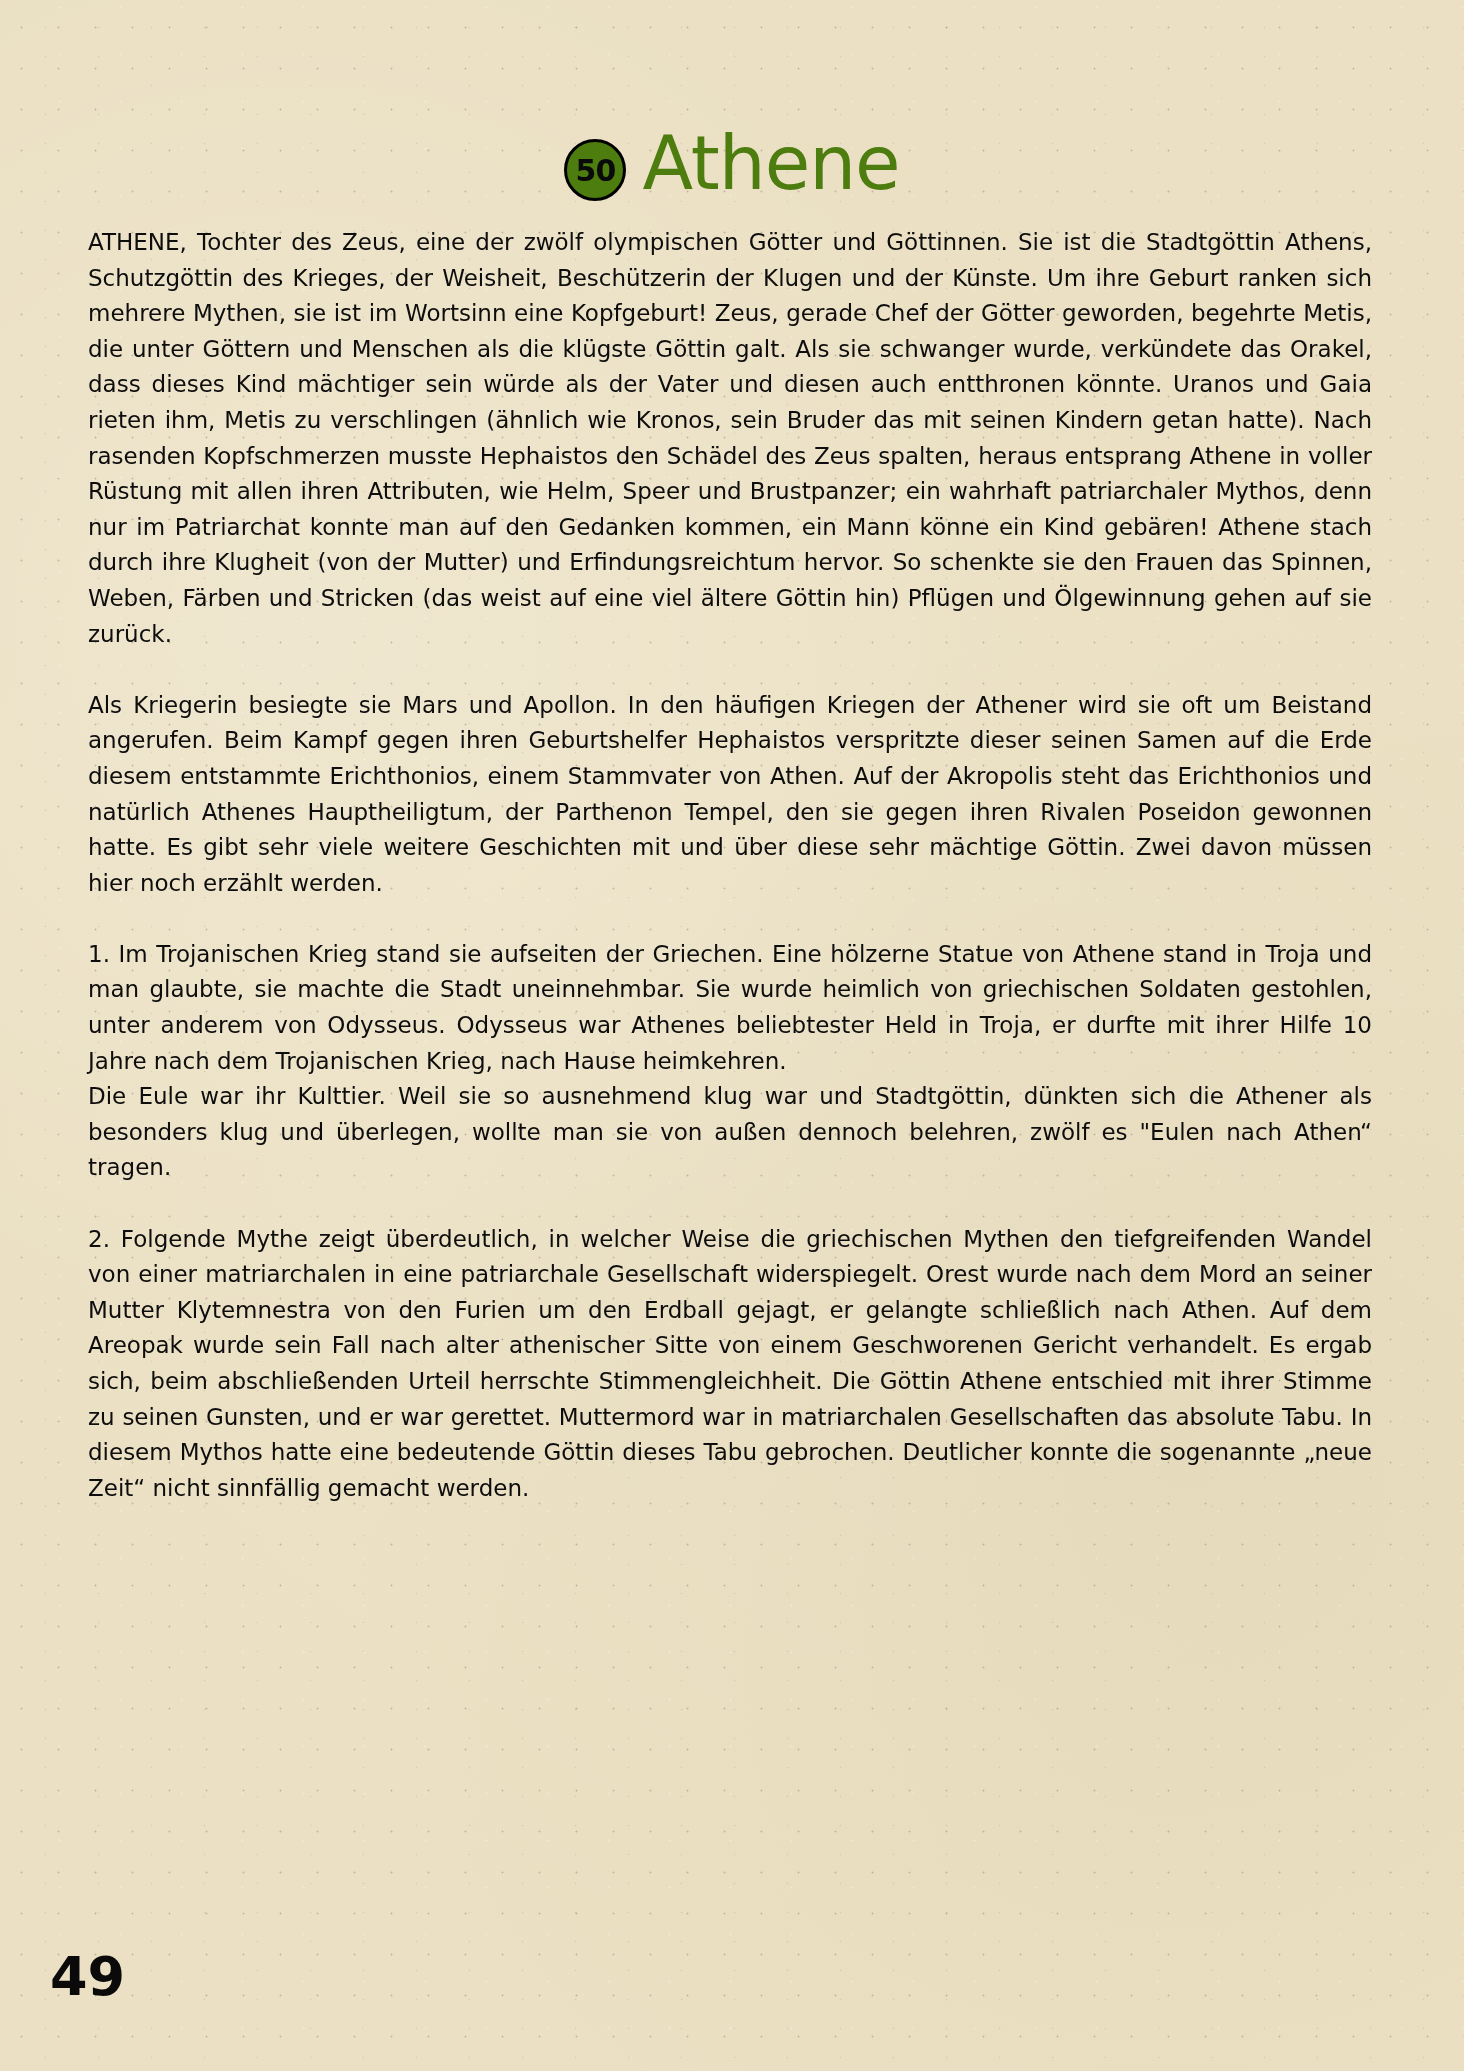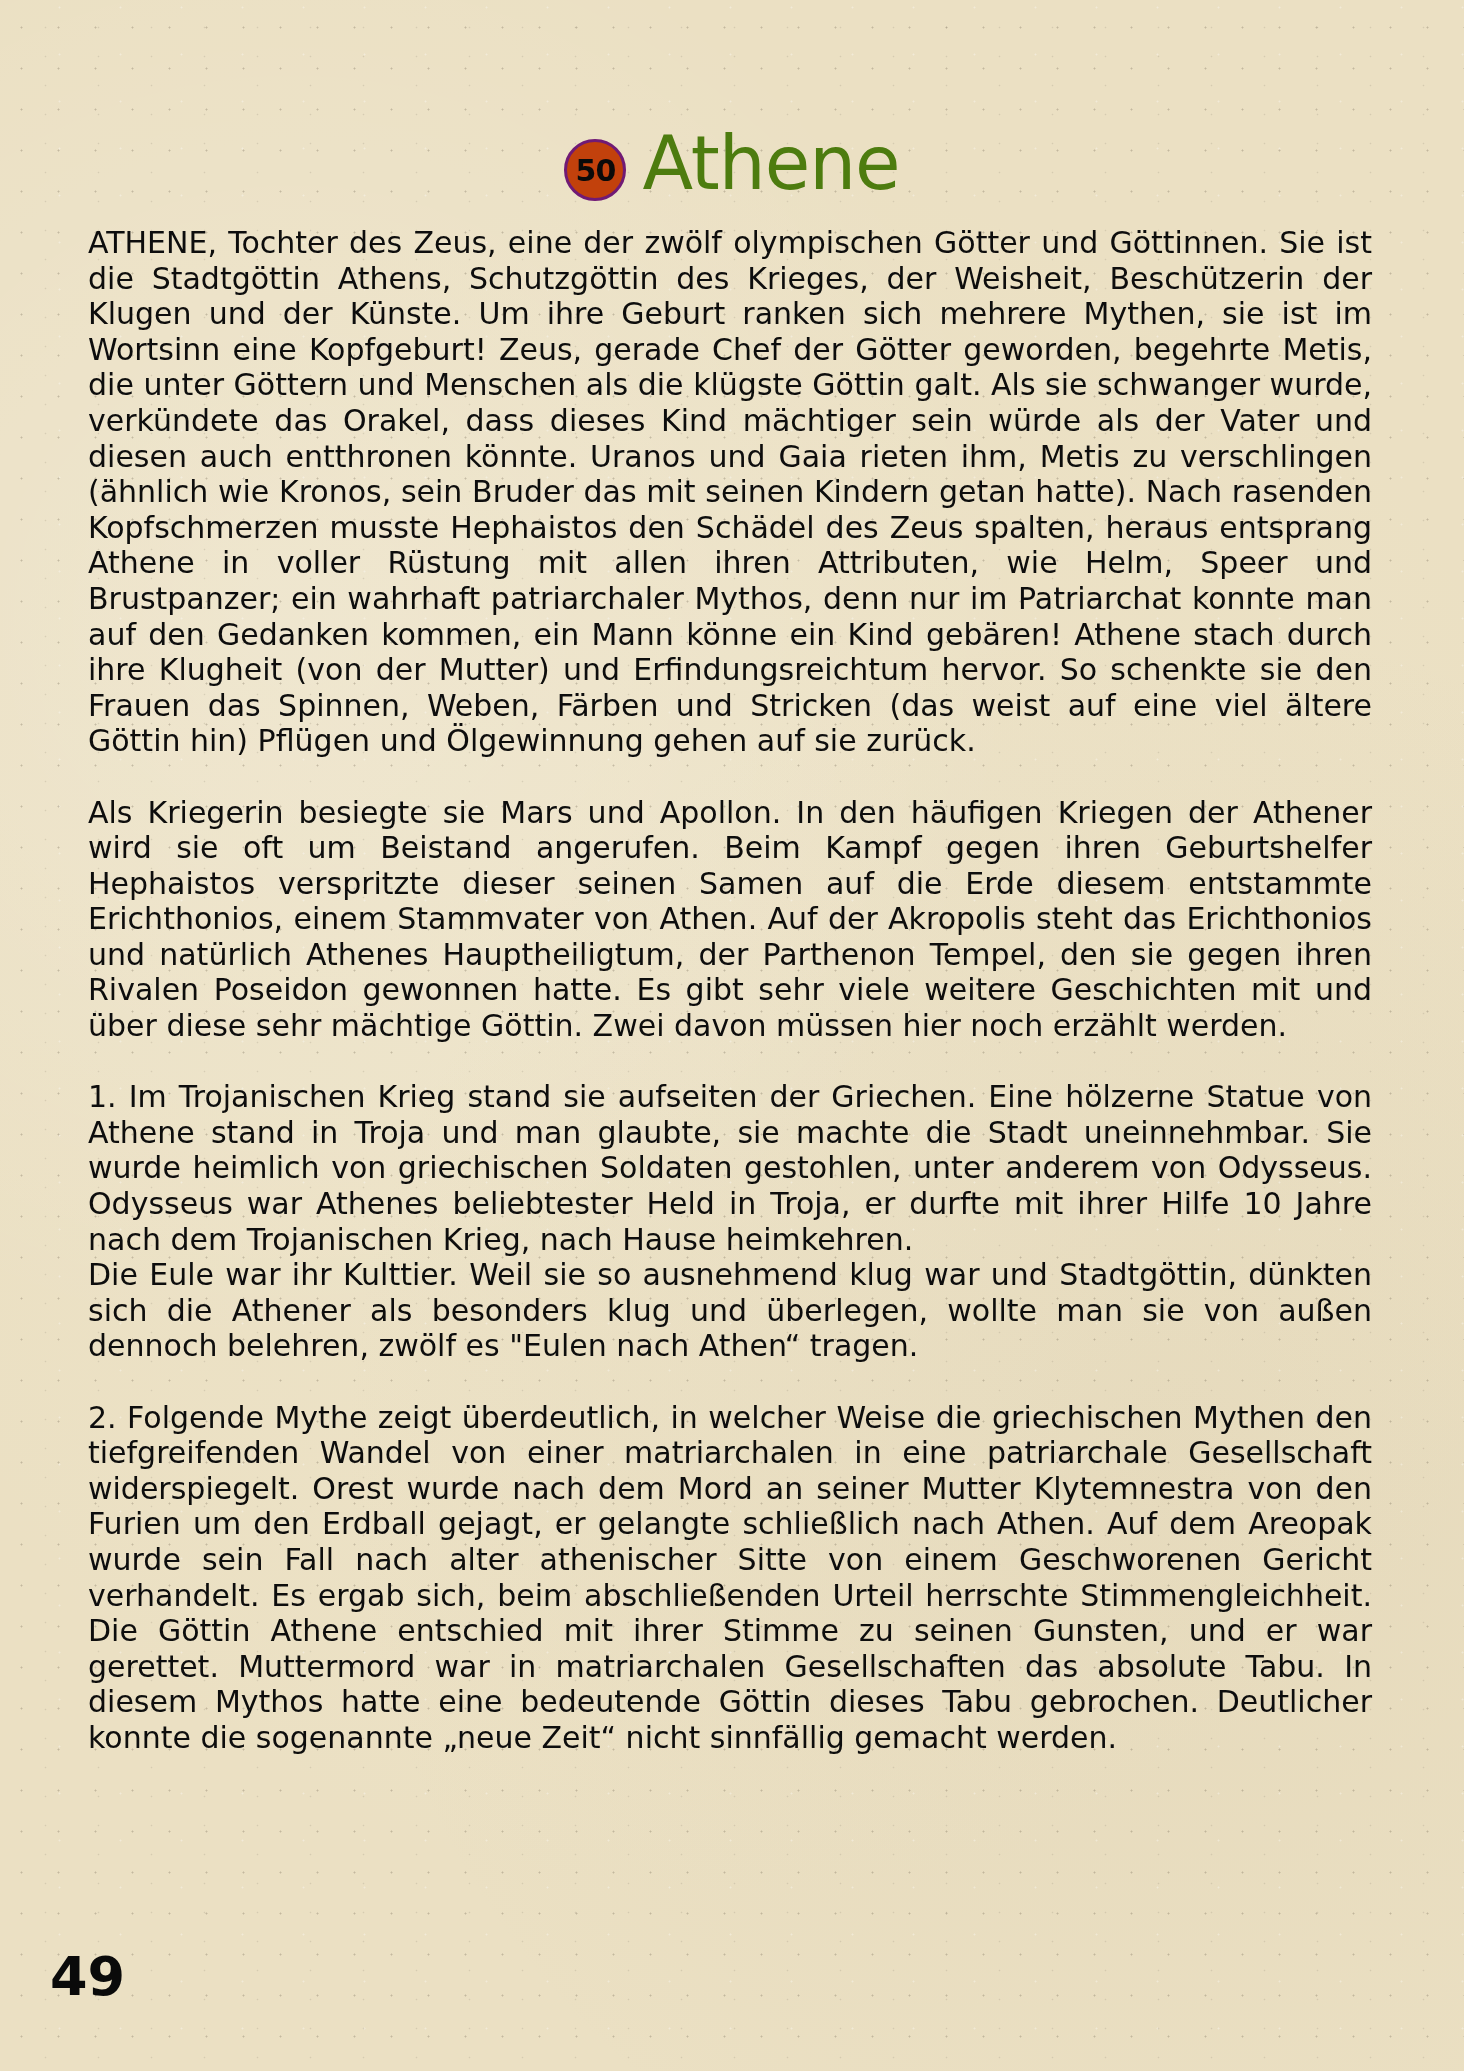--- a/index.html
+++ b/index.html
@@ -37,22 +37,22 @@
       width: 1464px;
       display: flex;
       justify-content: center;
       align-items: center;
       gap: 16px;
     }
     .badge {
       width: 62px;
       height: 62px;
       border-radius: 50%;
-      background: #c2410c;
-      border: 3px solid #701a75;
+      background: #4d7c0f;
+      border: 3px solid #000000;
       box-sizing: border-box;
       display: flex;
       align-items: center;
       justify-content: center;
       font-family: "DejaVu Sans", sans-serif;
       font-weight: bold;
       font-size: 30px;
       color: #0a0a0a;
       letter-spacing: -1px;
       margin-top: 14px;
@@ -64,21 +64,21 @@
       line-height: 90px;
       color: #4d7c0f;
       letter-spacing: -1px;
     }
     .content {
       position: absolute;
       top: 225px;
       left: 88px;
       width: 1284px;
       font-family: "DejaVu Sans", sans-serif;
-      font-size: 30px;
+      font-size: 23px;
       line-height: 35.6px;
       text-align: justify;
     }
     .content p {
       margin: 0;
     }
     .content .gap {
       height: 35.6px;
     }
     .page-number {

